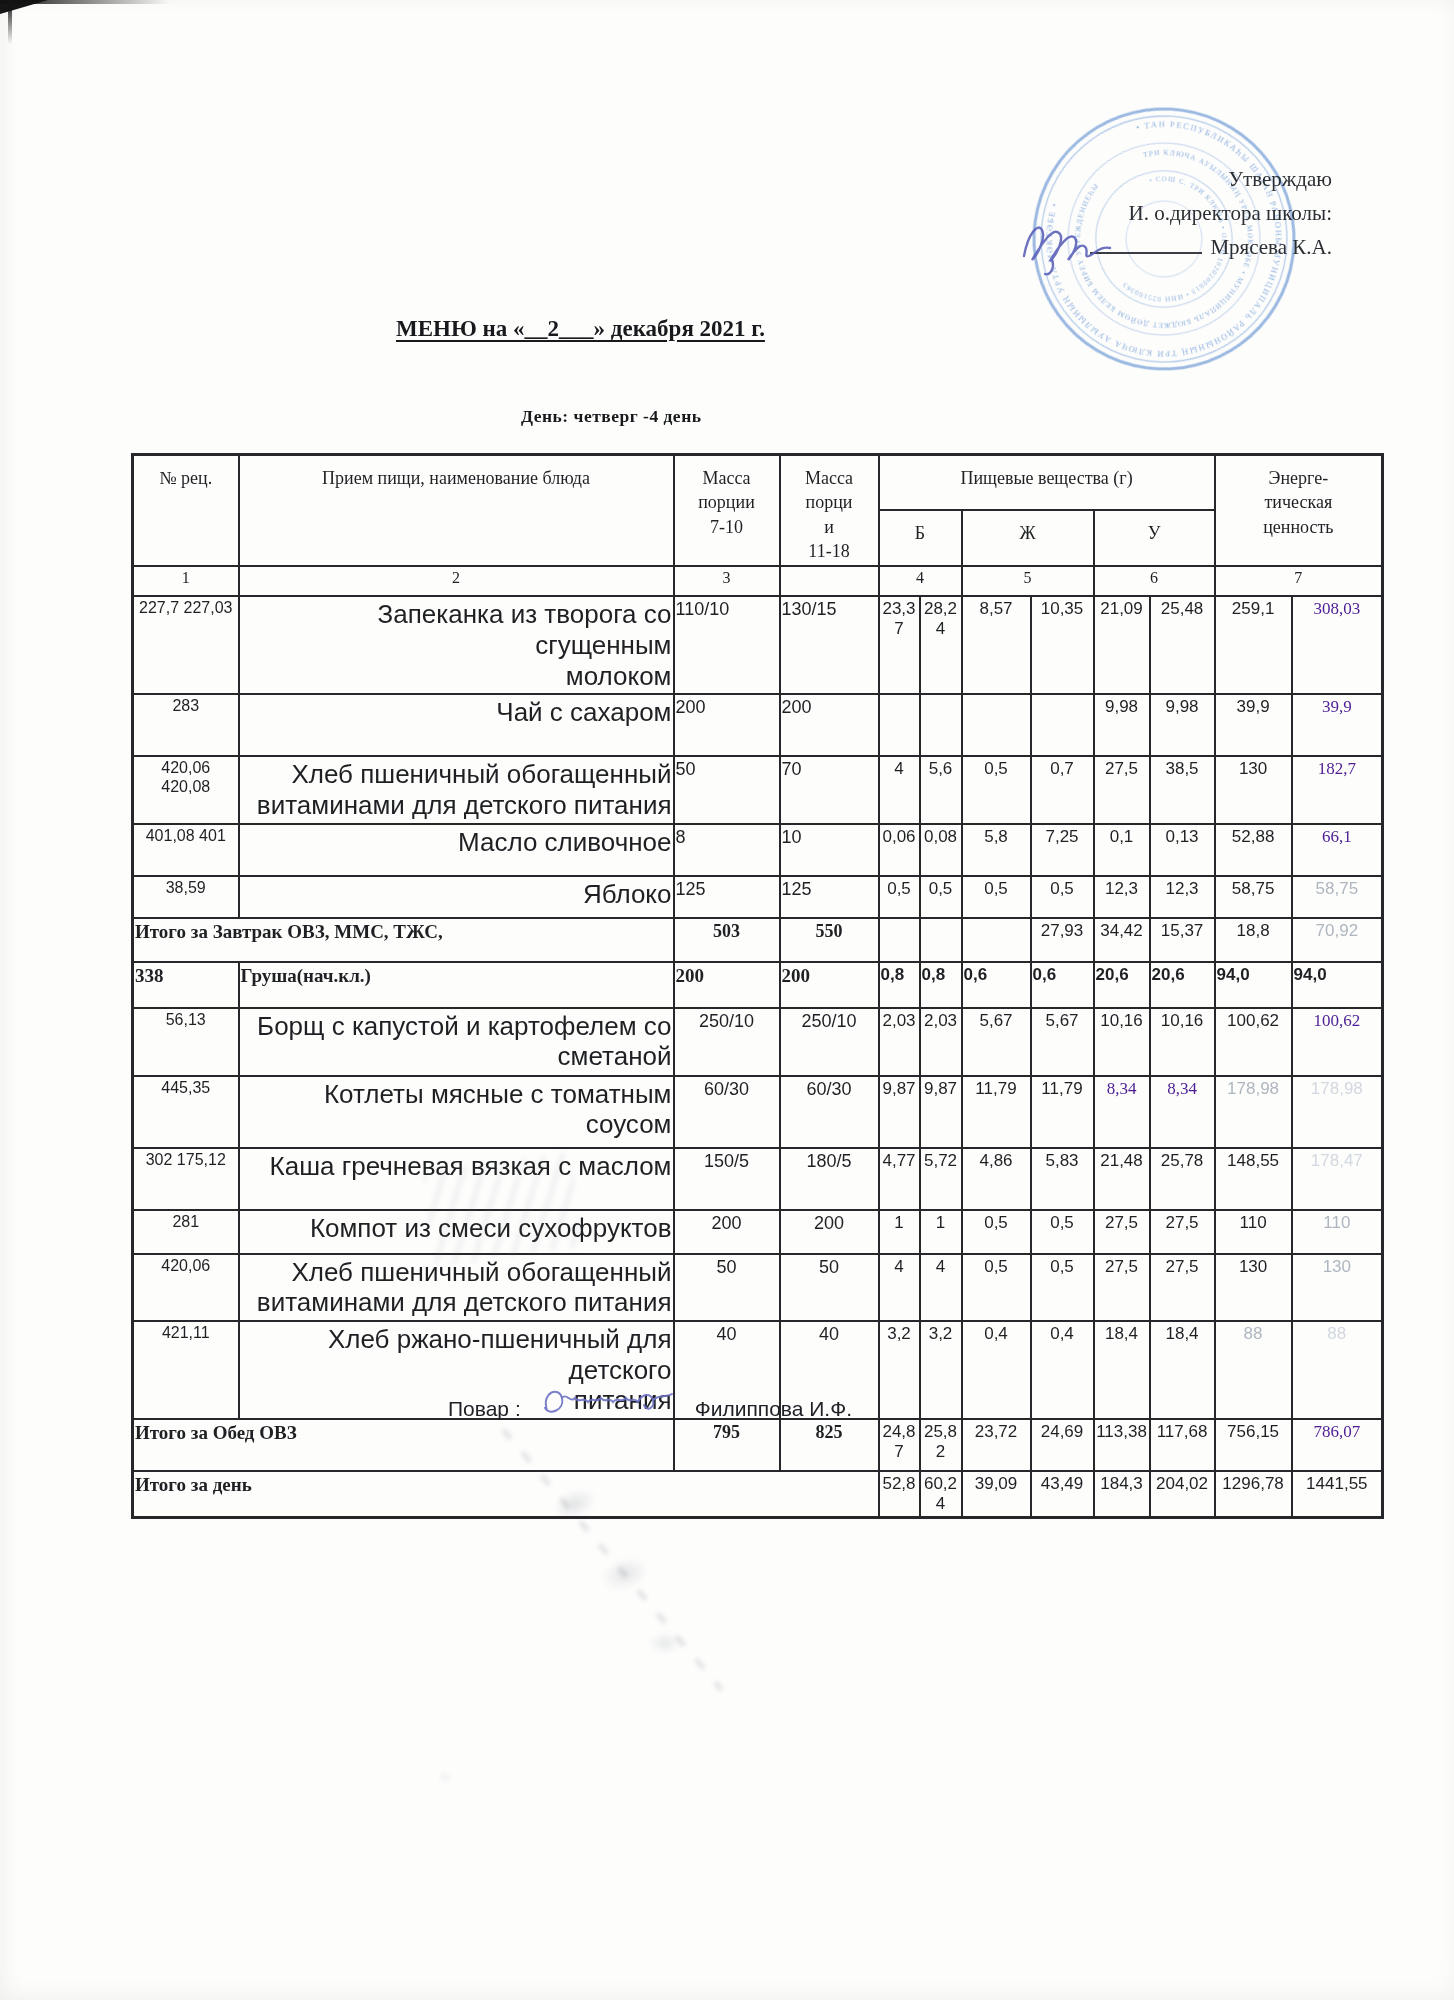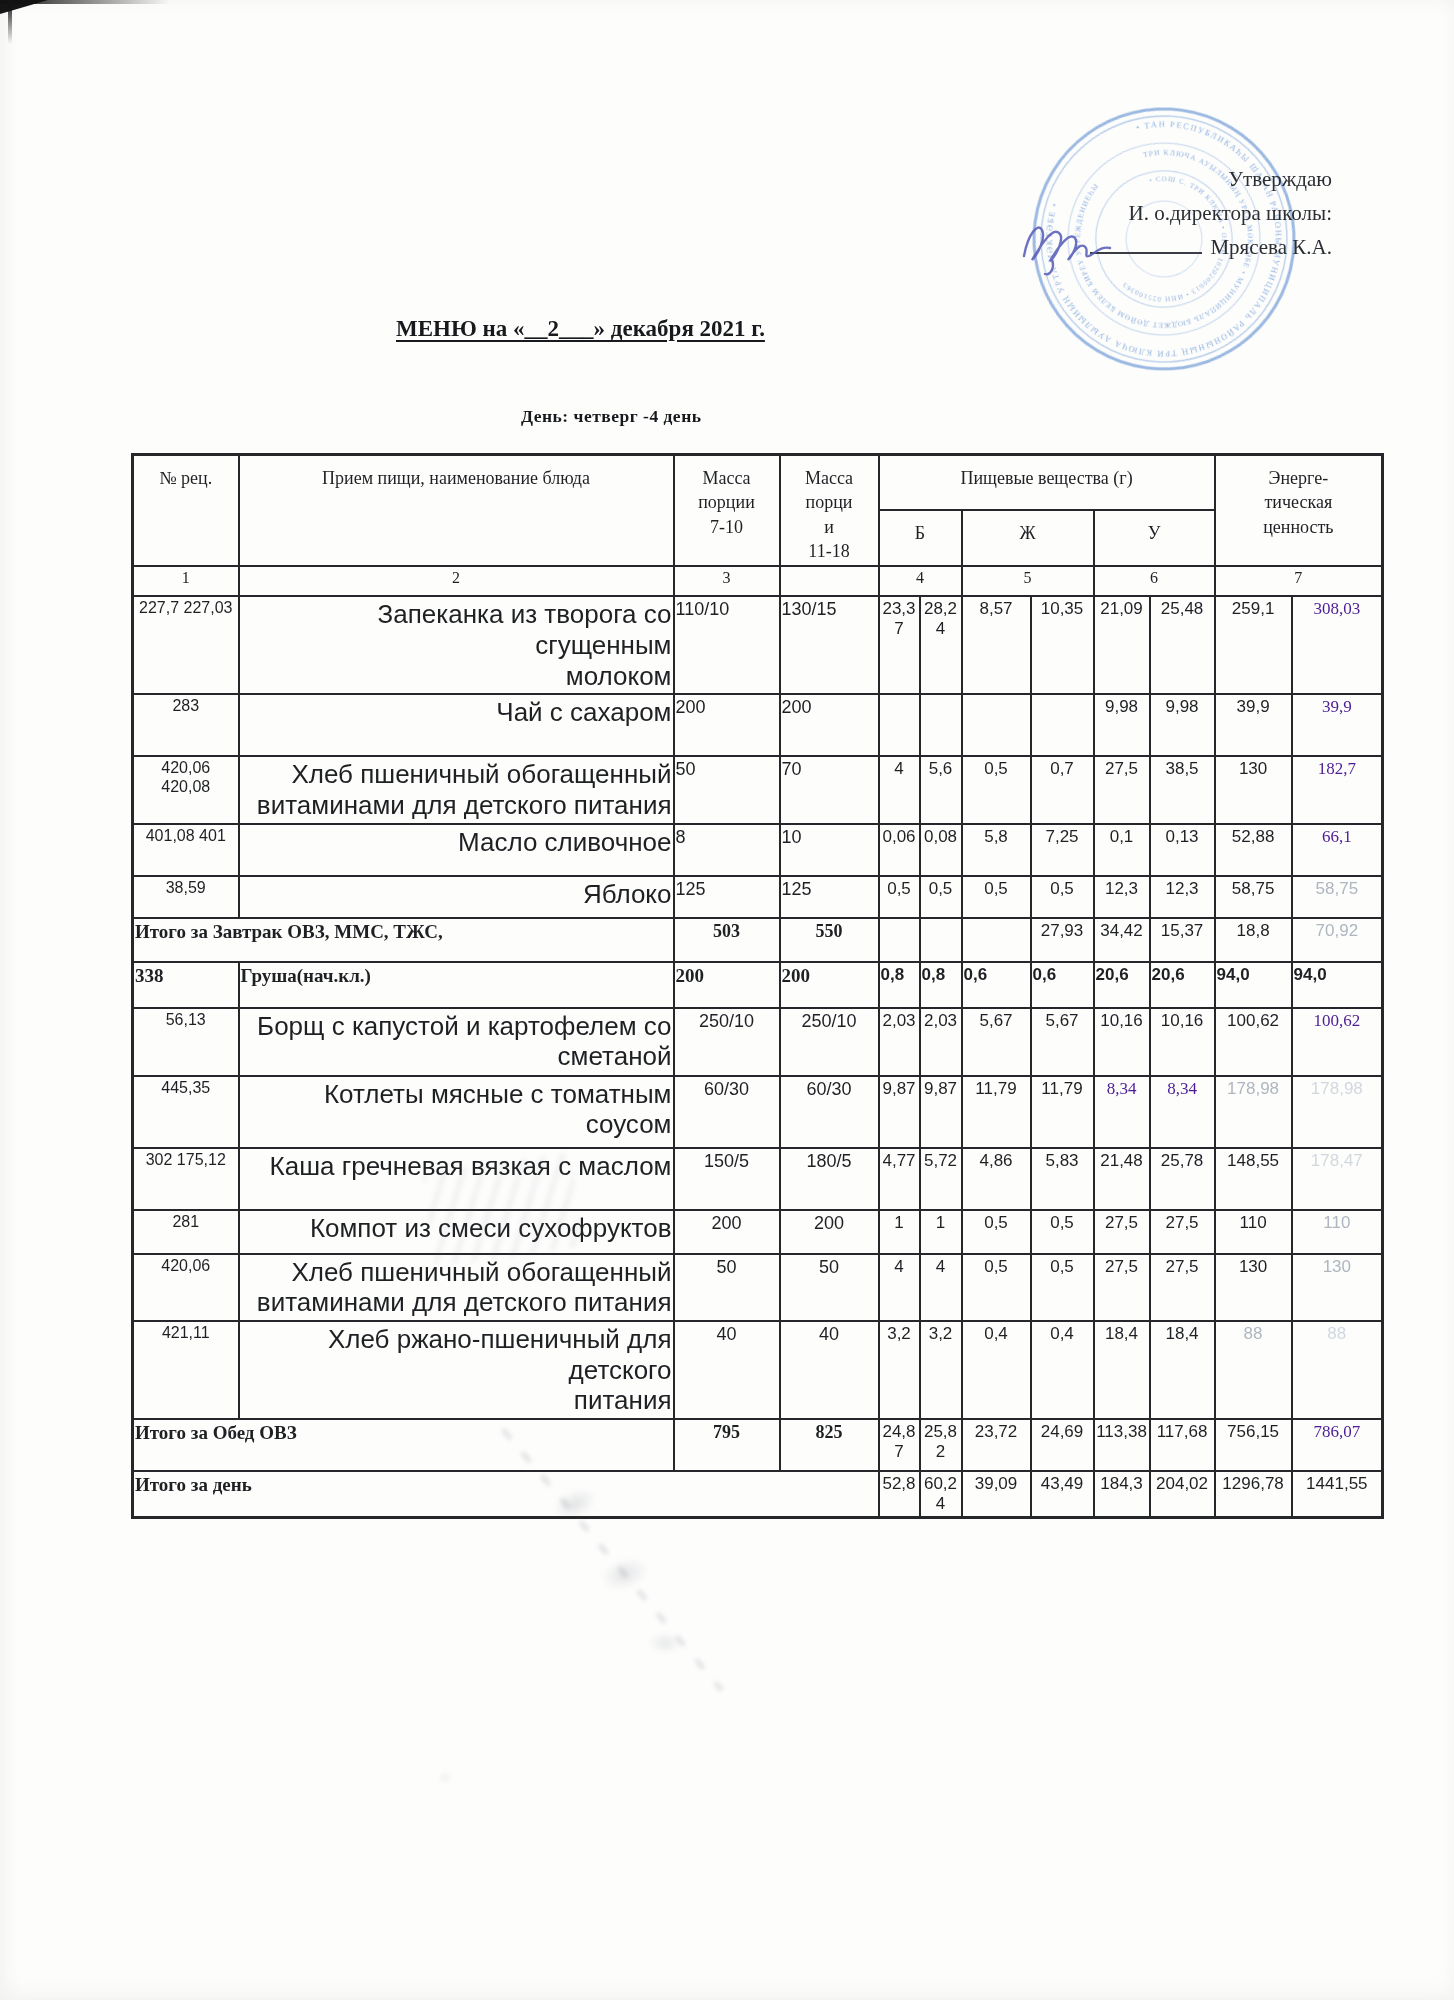--- a/index.html
+++ b/index.html
@@ -377,20 +377,31 @@
           <td class="v">39,09</td>
           <td class="v">43,49</td>
           <td class="v">184,3</td>
           <td class="v">204,02</td>
           <td class="v">1296,78</td>
           <td class="v">1441,55</td>
         </tr>
       </tbody>
   </table>
 
+  <div class="cook">
+    <span>Повар :</span>
+    <svg class="sig-cook" width="160" height="44" viewBox="0 0 160 44">
+      <g fill="none" stroke="#6d72c4" stroke-width="2" stroke-linecap="round" opacity="0.9">
+        <path d="M18,28 C12,10 30,4 33,16 C36,28 20,34 16,26"></path>
+        <path d="M33,16 C38,10 41,22 46,16 C50,22 55,14 59,20 C63,14 67,22 72,16 C76,22 80,14 84,20 C88,14 92,22 97,16 C101,22 105,14 109,20 C113,12 121,10 124,18 C126,26 118,30 115,23"></path>
+        <path d="M124,18 C130,12 137,16 143,12"></path>
+      </g>
+    </svg>
+    <span class="name">Филиппова И.Ф.</span>
+  </div>
 
   <div class="smudge-table"></div>
   <div class="smudge-streak"></div>
   <div class="blob b1"></div>
   <div class="blob b2"></div>
   <div class="blob b3"></div>
   <div class="blob b4"></div>
 
 </div>
 

